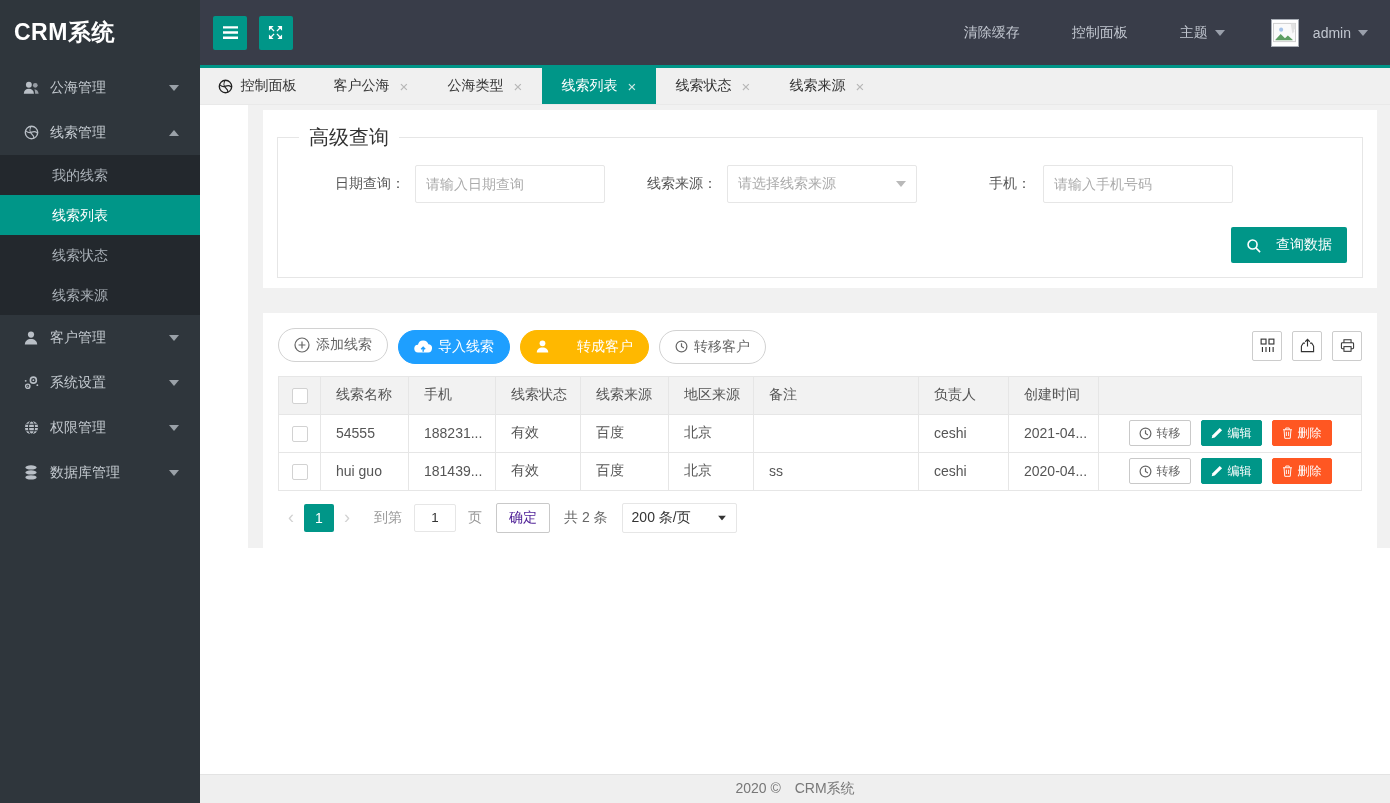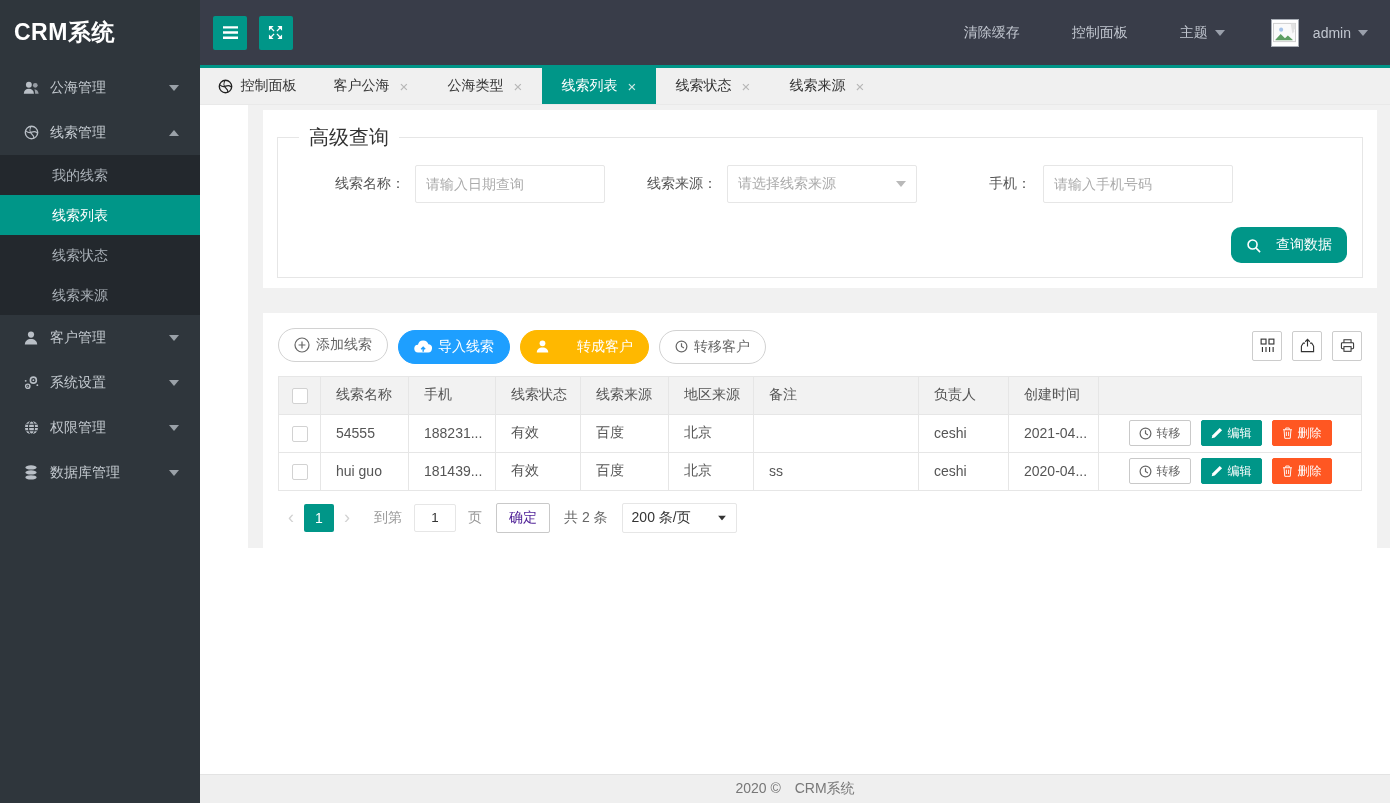--- a/index.html
+++ b/index.html
@@ -58,21 +58,21 @@
   .g0 .qlabel { width:112px; text-align:right; margin-right:10px; }
   .g1 { margin-left:42px; } .g1 .qlabel { margin-right:10px; }
   .g2 { margin-left:72px; } .g2 .qlabel { margin-right:12px; }
   .qinput { width:190px; height:38px; border:1px solid #e6e6e6; border-radius:2px; padding:0 10px; color:#666; font-size:14px; outline:none; }
   .qinput::placeholder { color:#ababab; }
   .qselect { width:190px; height:38px; border:1px solid #e6e6e6; border-radius:2px; background:#fff;
     display:flex; align-items:center; justify-content:space-between; padding:0 10px; cursor:pointer; }
   .qselect .ph { color:#ababab; }
   .qselect .icon { color:#b9b9b9; }
   .qsubmit { display:flex; justify-content:flex-end; margin-top:24px; }
-  .search-btn { background:var(--teal); border:none; color:#fff; height:36px; padding:0 15px; border-radius:10px;
+  .search-btn { background:var(--teal); border:none; color:#fff; height:36px; padding:0 15px; border-radius:2px;
     font-size:14px; display:inline-flex; align-items:center; gap:15px; cursor:pointer; }
 
   
   .table-card { padding:15px; }
   .toolbar { display:flex; justify-content:space-between; align-items:center; margin-bottom:12px; }
   .pill { height:34px; border-radius:17px; padding:0 15px; display:inline-flex; align-items:center; gap:6px;
     font-size:14px; margin-right:10px; cursor:pointer; border:1px solid #d2d2d2; background:#fff; color:#666; }
   .pill.blue { background:var(--blue); border-color:var(--blue); color:#fff; }
   .pill.yellow { background:var(--yellow); border-color:var(--yellow); color:#fff;gap:28px; }
   .toolbtn { width:30px; height:30px; border:1px solid #ccc; border-radius:2px; background:#fff; color:#333;
@@ -302,21 +302,21 @@
   </div>
 
 <div class="main">
   <div class="cards">
 
     <section class="card query-card">
       <fieldset>
         <legend>高级查询</legend>
         <div class="qrow" id="query-fields">
             <div class="qgroup g0">
-              <span class="qlabel">线索名称：</span>
+              <span class="qlabel">日期查询：</span>
               <input class="qinput" placeholder="请输入日期查询" style="">
             </div>
             <div class="qgroup g1">
               <span class="qlabel">线索来源：</span>
               <div class="qselect">
                 <span class="ph">请选择线索来源</span>
                 <span class="icon selcaret">
                   <svg width="10" height="6" viewBox="0 0 10 6" fill="currentColor">
                     <path d="M0 0h10L5 6z"></path>
                   </svg>

